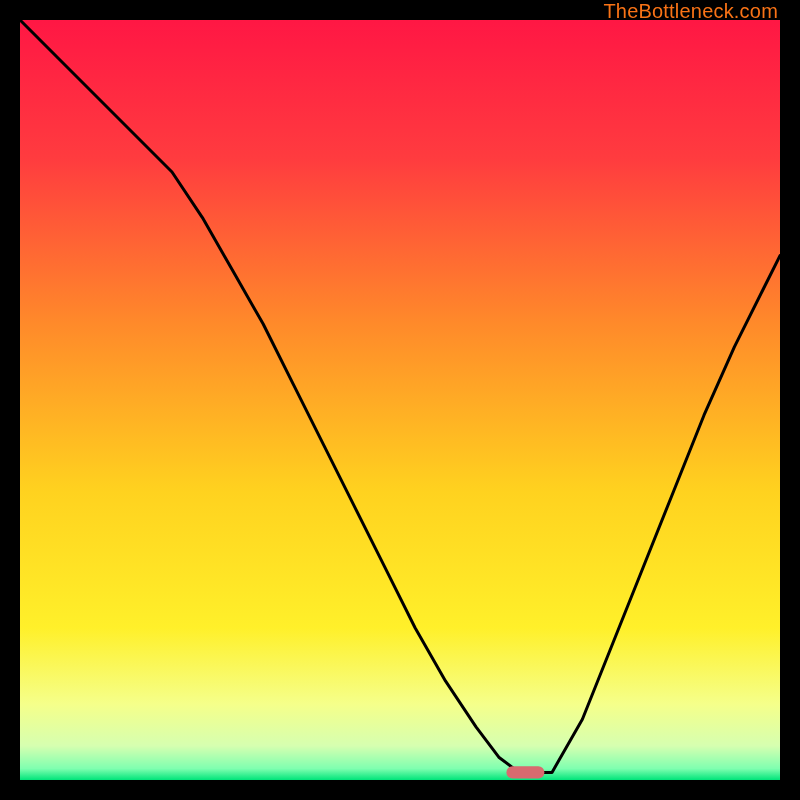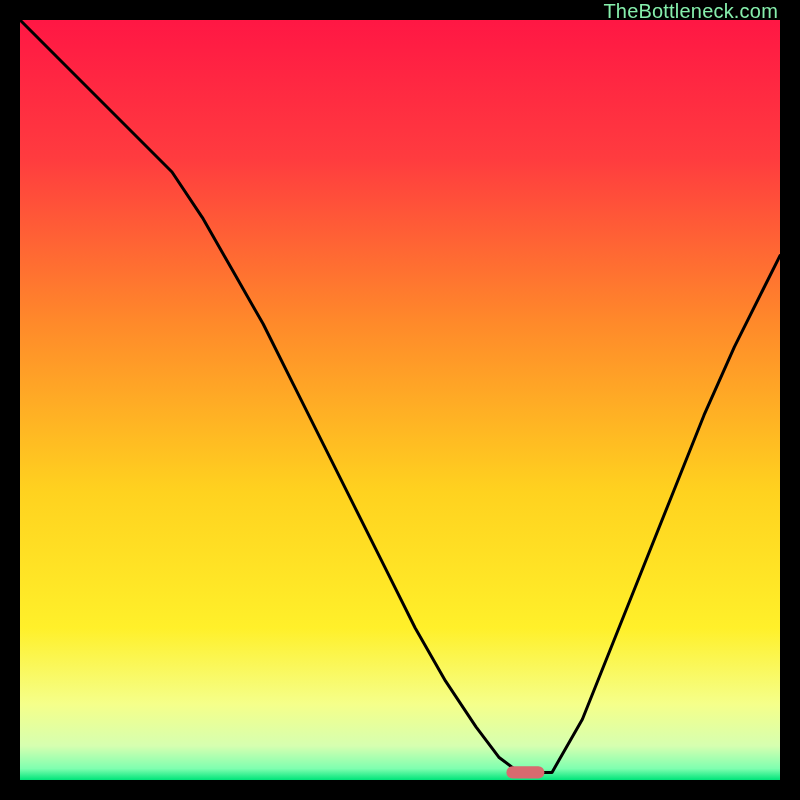--- a/index.html
+++ b/index.html
@@ -18,21 +18,21 @@
     height: 760px;
     background: #000000;
   }
   .watermark {
     position: absolute;
     right: 22px;
     top: 0px;
     font-family: Arial, Helvetica, sans-serif;
     font-size: 20px;
     font-weight: 500;
-    color: #86efac;
+    color: #f97316;
     letter-spacing: 0.2px;
   }
   svg.plot {
     position: absolute;
     left: 20px;
     top: 20px;
     width: 760px;
     height: 760px;
     display: block;
   }

